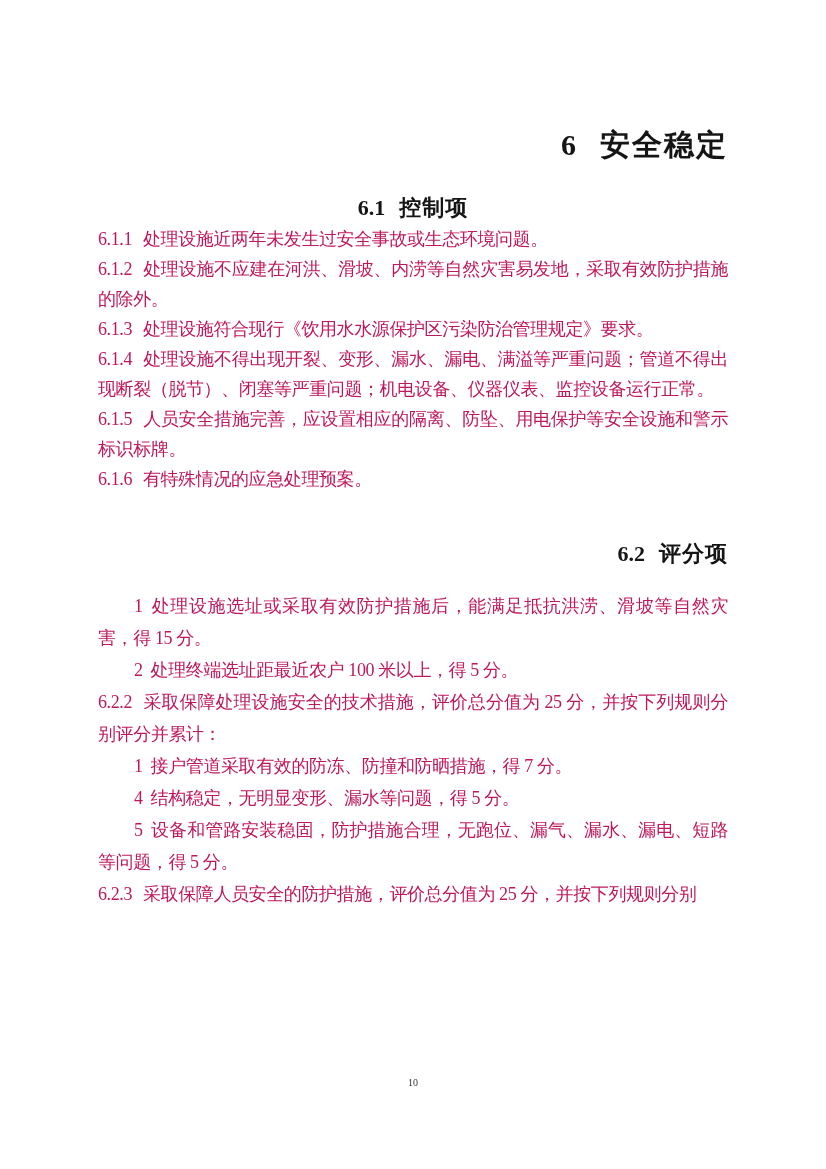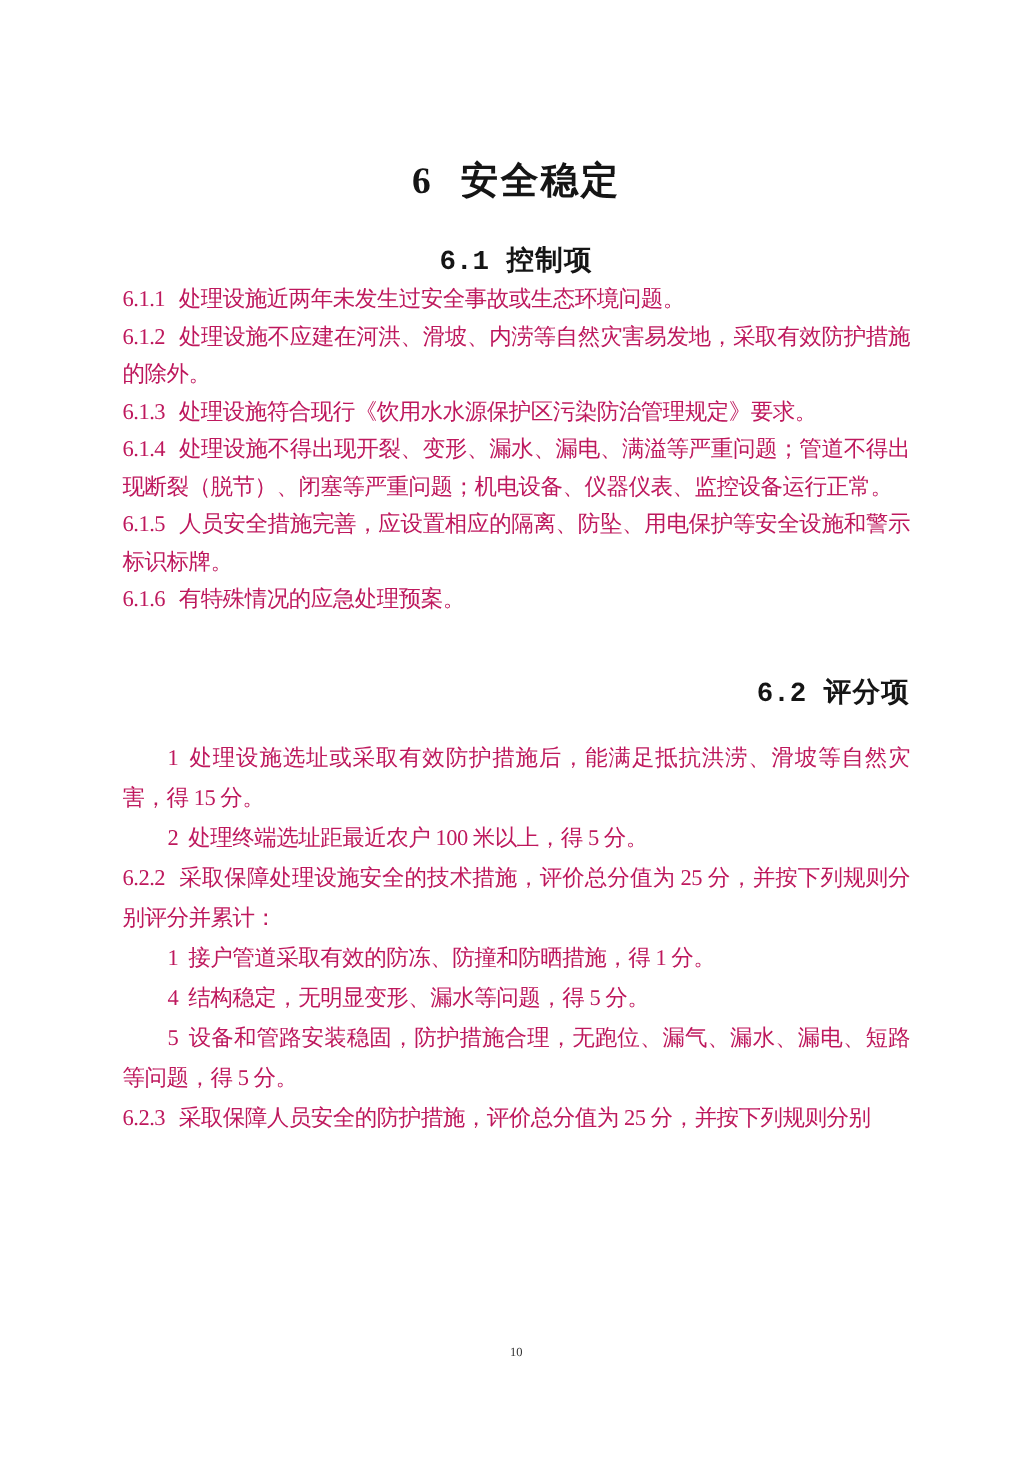--- a/index.html
+++ b/index.html
@@ -16,21 +16,21 @@
     color: #1d1d1d;
     font-family: "Liberation Serif", "DejaVu Serif", serif;
   }
   .content {
     margin: 0 98px;
   }
   
   h1.chapter {
     margin: 0;
     padding-top: 126px;
-    text-align: center;
+    text-align: right;
     font-size: 30px;
     line-height: 38px;
     font-weight: bold;
     color: #151515;
   }
   h1.chapter .num {
     font-family: "Liberation Serif", "DejaVu Serif", serif;
     margin-right: 24px;
   }
   h1.chapter .ttl {
@@ -42,21 +42,21 @@
     margin: 0;
     text-align: center;
     font-size: 22px;
     line-height: 28px;
     font-weight: bold;
     color: #151515;
   }
   h2.sec-61 { margin-top: 30px; }
   h2.sec-62 { margin-top: 46px; margin-bottom: 20px; text-align: right; }
   h2.section .num {
-    font-family: Liberation Mono, monospace;
+    font-family: Liberation Serif, serif;
     margin-right: 14px;
     margin-top: 40px;
   }
   h2.section .ttl {
     font-family: Liberation Mono, monospace;
     letter-spacing: 1px;
   }
   
   p.clause {
     margin: 0;
@@ -133,21 +133,21 @@
       <p class="clause sub">
         <span class="clause-num">1</span><span>处理设施选址或采取有效防护措施后，能满足抵抗洪涝、滑坡等自然灾害，得 15 分。</span>
       </p>
       <p class="clause sub">
         <span class="clause-num">2</span><span>处理终端选址距最近农户 100 米以上，得 5 分。</span>
       </p>
       <p class="clause">
         <span class="clause-num">6.2.2</span><span>采取保障处理设施安全的技术措施，评价总分值为 25 分，并按下列规则分别评分并累计：</span>
       </p>
       <p class="clause sub">
-        <span class="clause-num">1</span><span>接户管道采取有效的防冻、防撞和防晒措施，得 1 分。</span>
+        <span class="clause-num">1</span><span>接户管道采取有效的防冻、防撞和防晒措施，得 7 分。</span>
       </p>
       <p class="clause sub">
         <span class="clause-num">4</span><span>结构稳定，无明显变形、漏水等问题，得 5 分。</span>
       </p>
       <p class="clause sub">
         <span class="clause-num">5</span><span>设备和管路安装稳固，防护措施合理，无跑位、漏气、漏水、漏电、短路等问题，得 5 分。</span>
       </p>
       <p class="clause">
         <span class="clause-num">6.2.3</span><span>采取保障人员安全的防护措施，评价总分值为 25 分，并按下列规则分别</span>
       </p>

